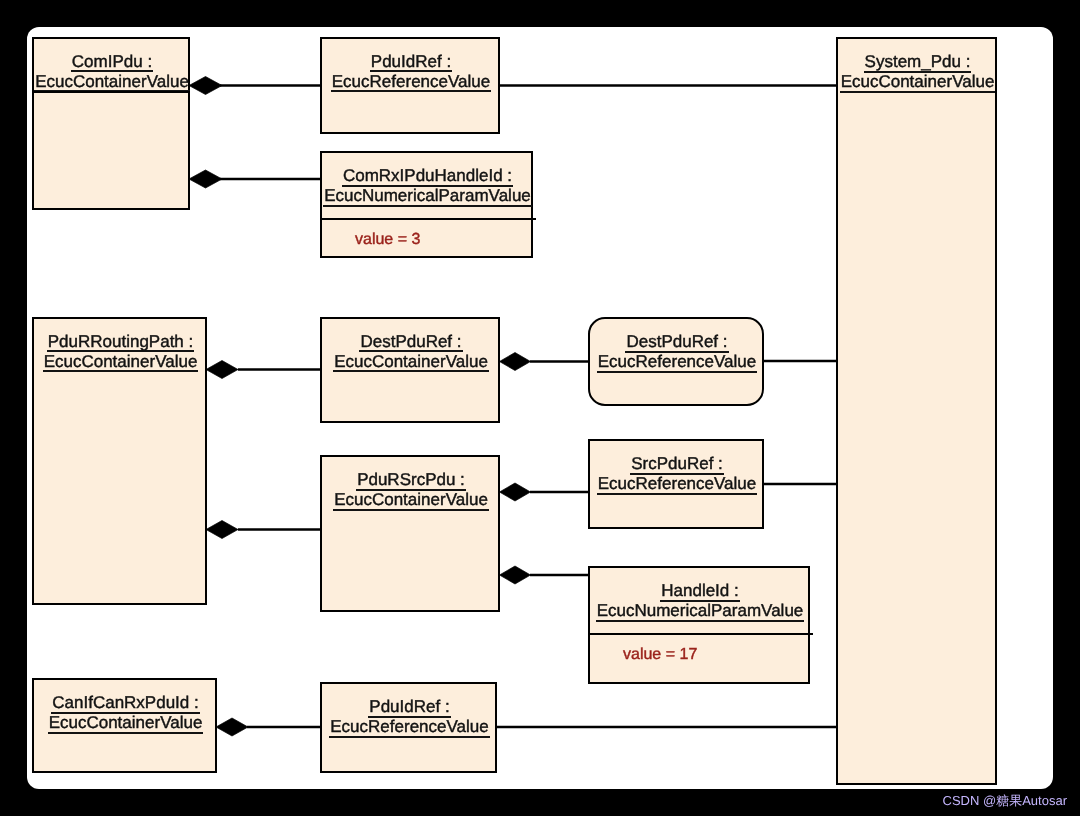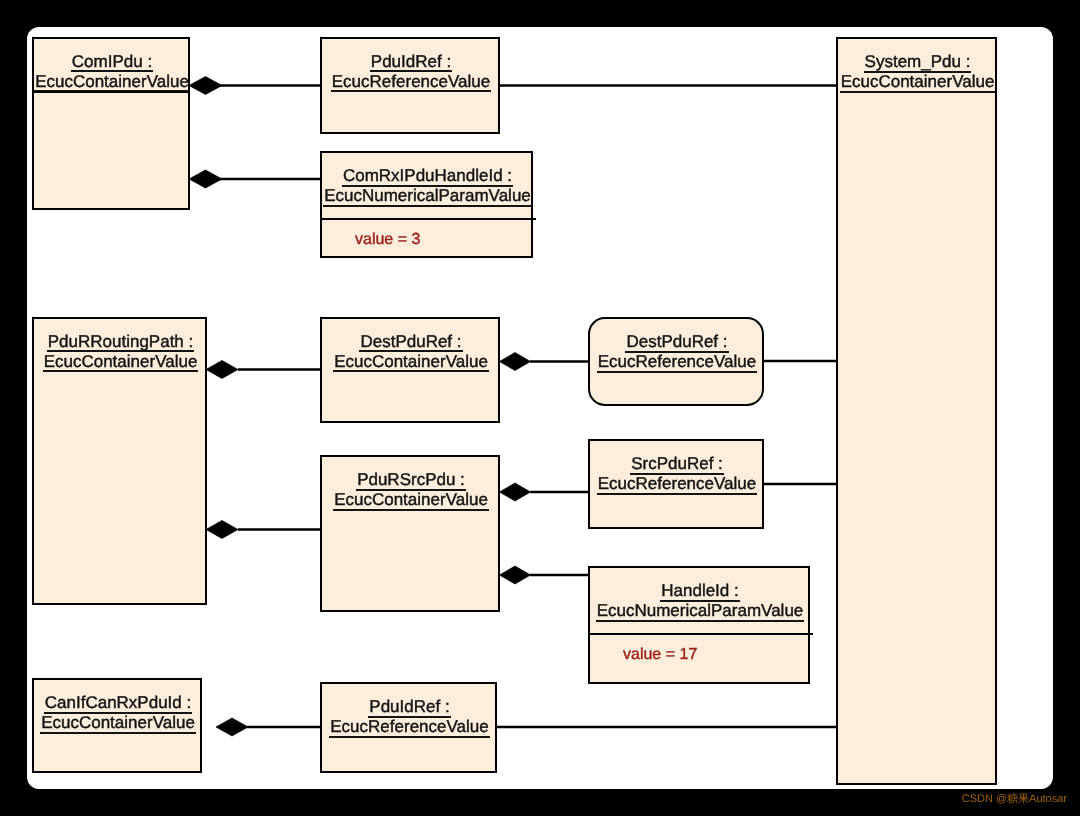--- a/index.html
+++ b/index.html
@@ -11,21 +11,21 @@
     text-rendering:geometricPrecision;
   }
   #root{position:relative;width:1080px;height:816px;}
   .canvas{
     position:absolute;left:27px;top:27px;width:1026px;height:762px;
     background:#ffffff;border-radius:12px;
   }
   .layer{position:absolute;left:0;top:0;width:1080px;height:816px;}
   .watermark{
     position:absolute;right:13px;top:791.5px;
-    color:#a16207;font-size:11px;white-space:nowrap;
+    color:#c4b5fd;font-size:13px;white-space:nowrap;
   }
   .node{
     position:absolute;background:#fdeedc;
     border:2px solid #000000;box-sizing:border-box;
   }
   .ttl{
     position:absolute;left:-1px;right:-3px;top:0px;
     text-align:center;color:#131313;
     font-size:17.0px;
     -webkit-text-stroke:0.42px #131313;
@@ -149,21 +149,21 @@
 
   <div class="node" style="left:588px;top:566px;width:222px;height:118px;">
     <div class="ttl">
       <div class="tl"><u>HandleId :</u></div>
         <div class="tl"><u>EcucNumericalParamValue</u></div>
     </div>
     <div class="sep" style="right:-5px;top:65px;"></div>
     <div class="val" style="left:33px;top:77px;">value = 17</div>
   </div>
 
-  <div class="node" style="left:32px;top:678px;width:170px;height:95px;padding-left:27px;">
+  <div class="node" style="left:32px;top:678px;width:185px;height:95px;padding-left:27px;">
     <div class="ttl">
       <div class="tl"><u>CanIfCanRxPduId :</u></div>
         <div class="tl"><u>EcucContainerValue</u></div>
     </div>
   </div>
 
   <div class="node" style="left:320px;top:682px;width:177px;height:91px;">
     <div class="ttl">
       <div class="tl"><u>PduIdRef :</u></div>
         <div class="tl"><u>EcucReferenceValue</u></div>

